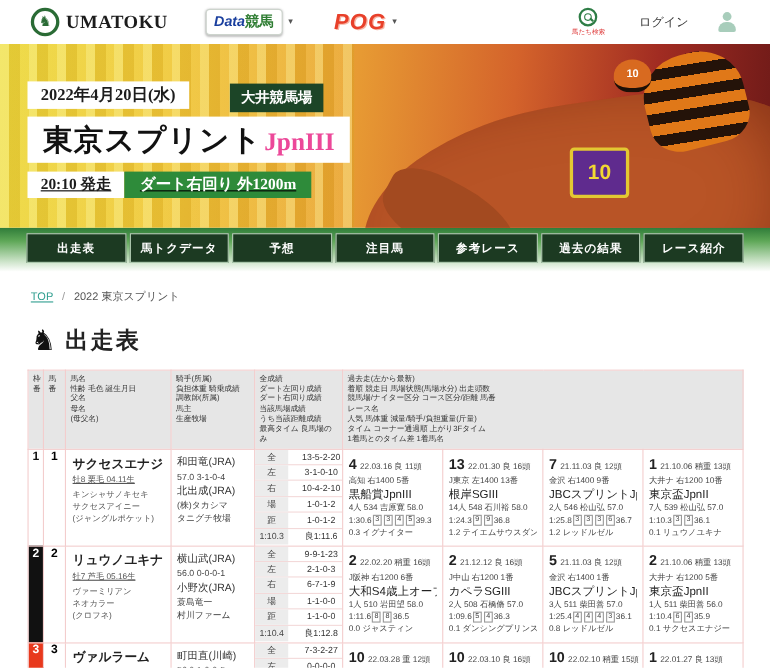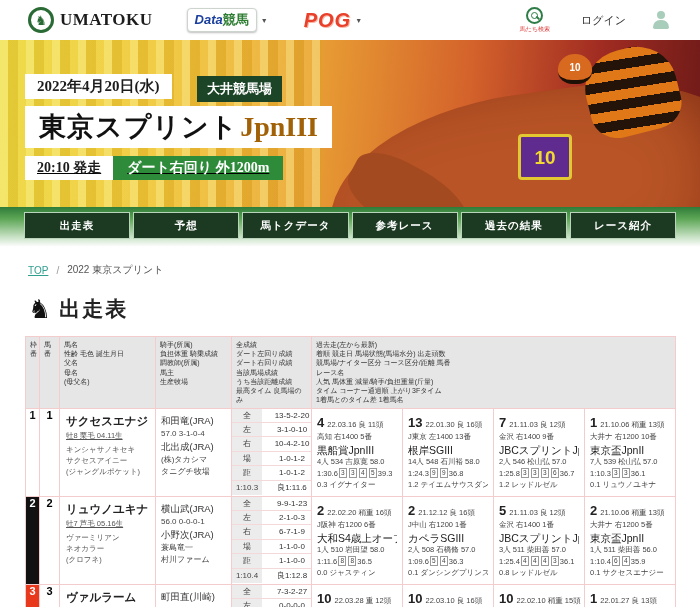--- a/index.html
+++ b/index.html
@@ -38,25 +38,25 @@
   .h-body { position:absolute; right:-60px; top:52px; width:430px; height:230px; background:#b85426; border-radius:48% 40% 40% 55%; transform:rotate(-8deg); box-shadow:inset -40px -20px 60px rgba(90,20,10,.55); }
   .h-head { position:absolute; right:225px; top:128px; width:130px; height:62px; background:#a34a20; border-radius:40% 60% 55% 45%; transform:rotate(28deg); }
   .h-jockey { position:absolute; right:22px; top:8px; width:92px; height:86px; border-radius:45% 45% 30% 30%; transform:rotate(-14deg);
     background:repeating-linear-gradient(5deg,#e07818 0 10px,#241309 10px 20px); }
   .h-helmet { position:absolute; right:108px; top:14px; width:34px; height:30px; border-radius:50% 50% 42% 42%; background:#d86a20; border-bottom:4px solid #1d1007;
     color:#fff; font-size:10px; font-weight:bold; text-align:center; line-height:28px; }
   .h-cloth { position:absolute; right:128px; top:94px; width:54px; height:46px; background:#5f2b8e; border:3px solid #e3c832; border-radius:4px;
     color:#f2d832; font-size:19px; font-weight:bold; text-align:center; line-height:42px; }
   .hero-inner { position:absolute; left:25px; top:34px; z-index:3; }
   .h-date { display:inline-block; background:#fff; padding:3px 12px; font-family:"Liberation Serif","DejaVu Serif",serif; font-weight:bold; font-size:15px; color:#1c1c1c; }
-  .h-venue { position:absolute; left:172px; top:2px; background:#1c4527; color:#fff; padding:4px 10px;
+  .h-venue { position:absolute; left:184px; top:2px; background:#1c4527; color:#fff; padding:4px 10px;
     font-family:"Liberation Serif","DejaVu Serif",serif; font-weight:bold; font-size:13px; }
   .h-titlebox { display:table; background:#fff; margin-top:7px; padding:3px 14px; }
   .h-title { font-size:27px; font-weight:900; color:#111; letter-spacing:1px; }
-  .h-grade { font-family:"Liberation Serif","DejaVu Serif",serif; font-size:28px; font-weight:bold; color:#a16207; margin-left:2px; }
+  .h-grade { font-family:"Liberation Serif","DejaVu Serif",serif; font-size:23px; font-weight:bold; color:#ec4899; margin-left:2px; }
   .h-row3 { display:flex; gap:0; margin-top:8px;text-decoration:underline; }
   .h-start { background:#fff; padding:3px 12px; font-family:"Liberation Serif","DejaVu Serif",serif; font-weight:bold; font-size:14px; color:#1c1c1c; }
   .h-course { background:#2e8b3a; color:#fff; padding:3px 14px; font-family:"Liberation Serif","DejaVu Serif",serif; font-weight:bold; font-size:14px; }
 
   
   .nav { height:40px; background:linear-gradient(180deg,#2f7c39 0%,#5ea757 30%,#cfe5cc 78%,#ffffff 100%); padding-top:5px; }
   .nav-inner { width:652px; margin:0 auto; display:flex; gap:3px; }
   .nav-btn { flex:1; height:27px; background:#1c3a22; border:1px solid #b9d4ba; color:#fff;
     font-size:10.5px; font-weight:bold; display:flex; align-items:center; justify-content:center; letter-spacing:1px; cursor:pointer; }
 
@@ -144,22 +144,23 @@
     <div class="h-row3">
       <span class="h-start">20:10 発走</span>
       <span class="h-course">ダート右回り 外1200m</span>
     </div>
   </div>
 </div>
 
 <div class="nav">
   <div class="nav-inner">
     <div class="nav-btn">出走表</div>
+    <div class="nav-btn">馬トクデータ</div>
     <div class="nav-btn">予想</div>
-    <div class="nav-btn">馬トクデータ</div>
+    <div class="nav-btn">注目馬</div>
     <div class="nav-btn">参考レース</div>
     <div class="nav-btn">過去の結果</div>
     <div class="nav-btn">レース紹介</div>
   </div>
 </div>
 
 <div class="crumb">
   <span class="home">TOP</span>
   <span>/</span>
   <span class="cur">2022 東京スプリント</span>

